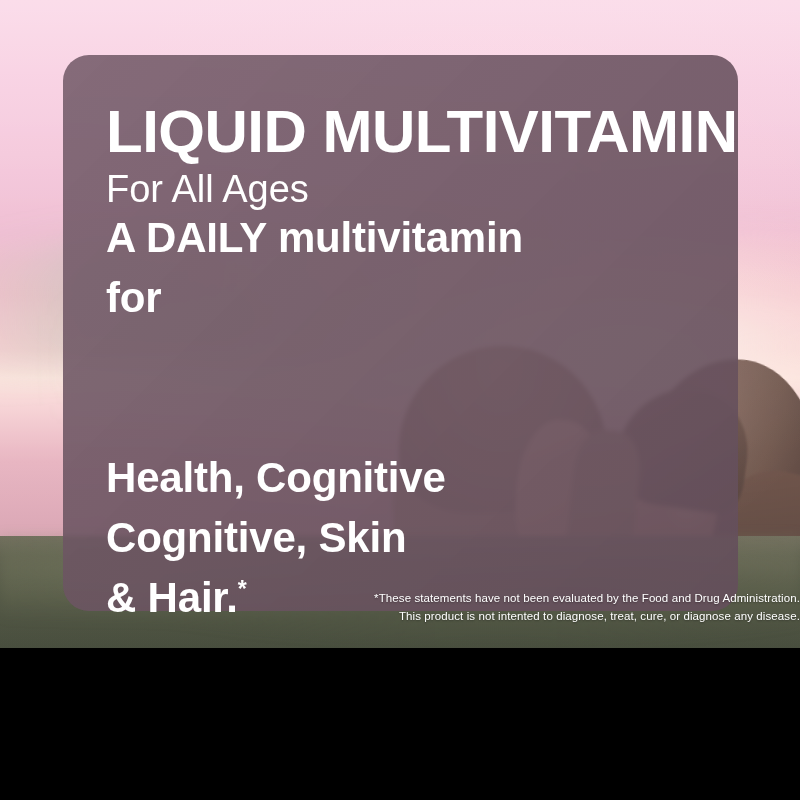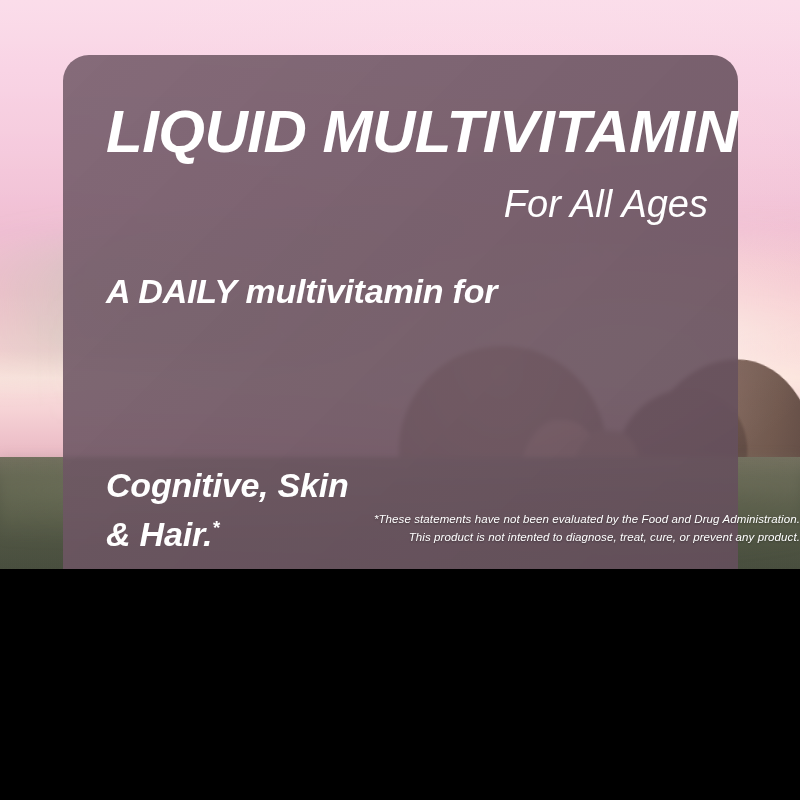--- a/index.html
+++ b/index.html
@@ -6,23 +6,22 @@
 
   html, body {
     width:800px; height:800px;
     overflow:hidden;
     background:#000;
     font-family:"Liberation Sans", sans-serif;
   }
 
   #ad {
     position:relative;
-    width:800px; height:569px;
+    width:800px; height:648px;
     overflow:hidden;
-    font-style:italic;
   }
 
   
   .photo { position:absolute; inset:0; overflow:hidden; }
 
   
   .sky {
     position:absolute; left:0; right:0; top:0; height:700px;
     background:
       linear-gradient(180deg,
@@ -314,31 +313,29 @@
     letter-spacing:-0.5px;
     line-height:1.0;
     white-space:nowrap;
   }
 
   .subhead {
     color:#ffffff;
     font-size:38px;
     font-weight:500;
     line-height:1.0;
-    margin-top:23px;
+    margin-top:8px;
     letter-spacing:0px;
-    text-align:right;
   }
 
   .body-copy {
     color:#ffffff;
-    font-size:34px;
+    font-size:42px;
     font-weight:bold;
     line-height:1.43;
-    margin-top:44px;
     max-width:470px;
     letter-spacing:-0.2px;
   }
   .body-copy sup {
     font-size:0.55em;
     vertical-align:super;
     line-height:0;
   }
 
   
@@ -401,26 +398,26 @@
     <div class="card-inner">
 
       <div class="headline">LIQUID MULTIVITAMIN</div>
 
       <div class="subhead">For All Ages</div>
 
       <div class="body-copy">
         <span>A DAILY multivitamin for</span><br>
         <br>
         <br>
-        <br>
+        <span>Health, Cognitive</span><br>
         <span>Cognitive, Skin</span><br>
         <span>&amp; Hair.</span><sup>*</sup>
       </div>
 
     </div>
   </div>
 
   <div class="disclaimer">
     <div>*These statements have not been evaluated by the Food and Drug Administration.</div>
-    <div>This product is not intented to diagnose, treat, cure, or prevent any product.</div>
+    <div>This product is not intented to diagnose, treat, cure, or diagnose any disease.</div>
   </div>
 
 </div>
 
 </body></html>

